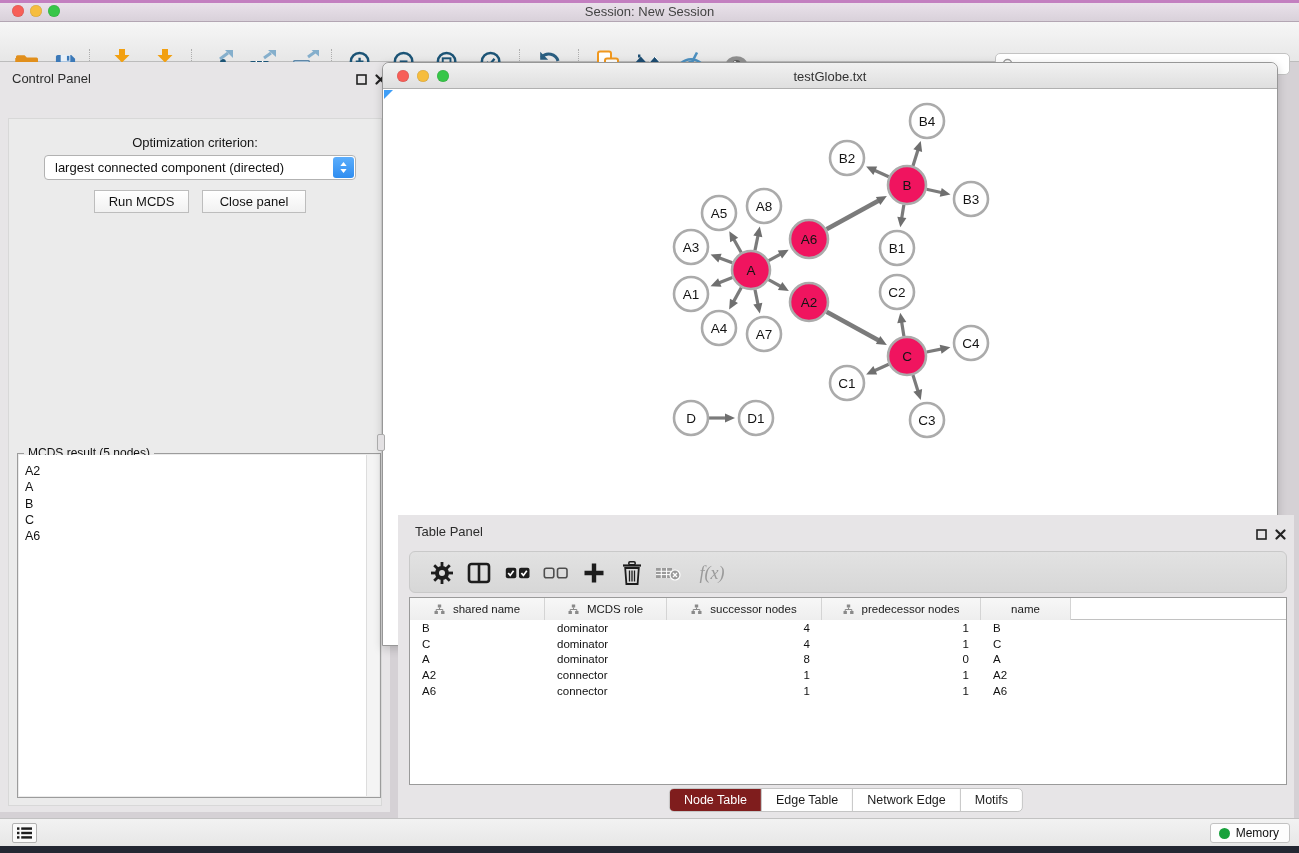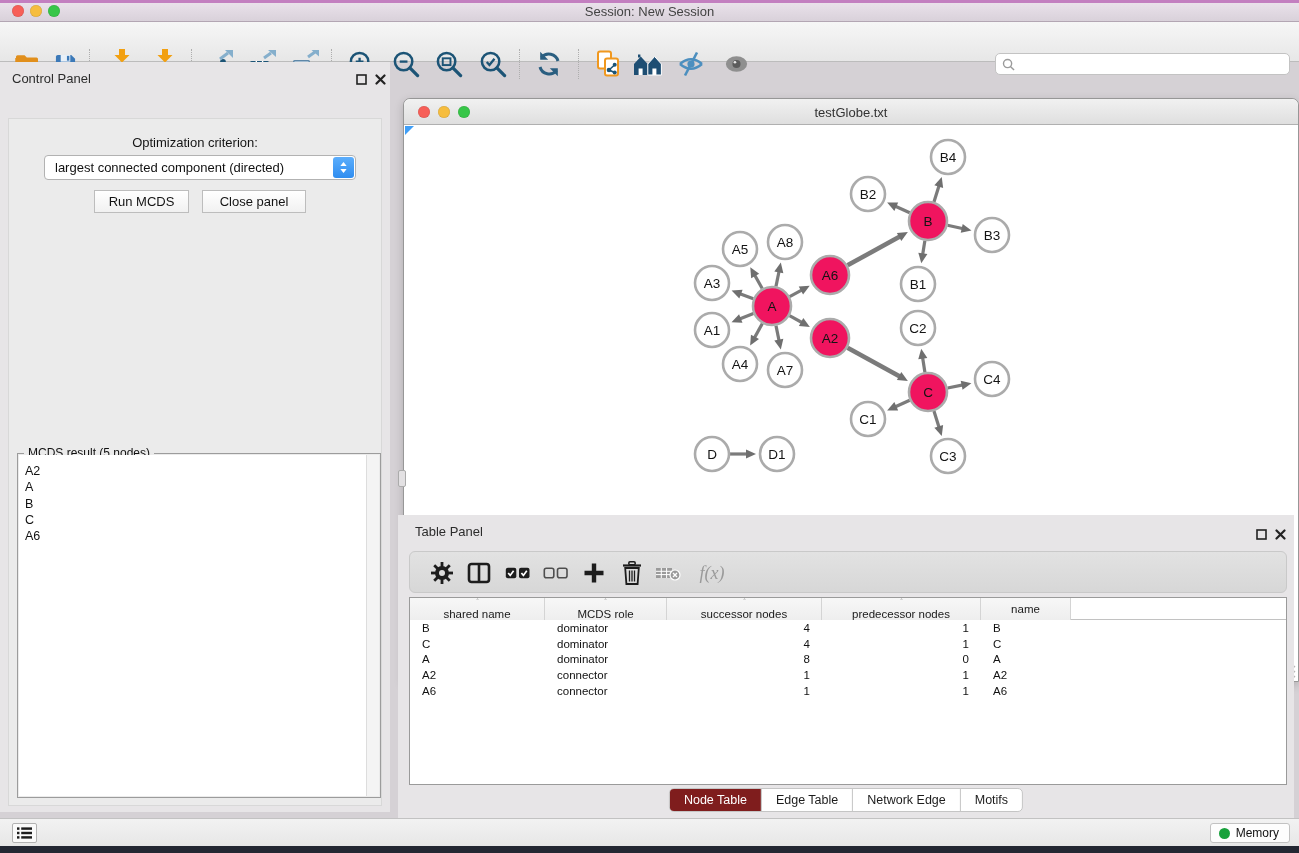--- a/index.html
+++ b/index.html
@@ -40,40 +40,40 @@
   .dropdown-stepper { position:absolute; right:1px; top:1px; width:21px; height:21px; background:linear-gradient(#5caefc,#2f8df0); border-radius:3px; display:flex; align-items:center; justify-content:center; }
   .btn { position:absolute; top:71px; height:23px; background:linear-gradient(#ffffff,#f1f1f1); border:1px solid #bdbdbd; border-radius:0; font-size:13px; color:#141414; text-align:center; line-height:21px; }
   .btn-run { left:85px; width:95px; } .btn-close { left:193px; width:104px; }
   .result-box { position:absolute; left:8px; top:334px; width:364px; height:345px; border:1px solid #9c9c9c; }
   .result-legend { position:absolute; left:6px; top:-8px; background:#ebebeb; padding:0 4px; font-size:12px; color:#111; }
   .result-list { position:absolute; left:1px; right:1px; top:1px; bottom:1px; background:#fff; padding-top:8px; }
   .result-item { font-size:12.5px; line-height:16.3px; padding-left:6px; color:#111; }
   .result-scroll { position:absolute; right:0; top:0; bottom:0; width:13px; background:#f4f4f4; border-left:1px solid #ddd; }
 
   
-  .net-window { position:absolute; left:403px; top:62px; width:896px; height:584px;
-    border:1px solid #979797; border-radius:7px 7px 0 0; background:#fff; box-shadow:0 3px 10px rgba(0,0,0,.18);margin-top:36px; }
+  .net-window { position:absolute; left:382px; top:62px; width:896px; height:584px;
+    border:1px solid #979797; border-radius:7px 7px 0 0; background:#fff; box-shadow:0 3px 10px rgba(0,0,0,.18); }
   .net-titlebar { position:absolute; left:0; top:0; right:0; height:26px; background:linear-gradient(#f1f1f1,#dfdfdf);
     border-bottom:1px solid #b0b0b0; border-radius:7px 7px 0 0; }
   .net-titlebar .traffic { top:7px; }
   .nt-red { left:14px; background:#f75f58; } .nt-yellow { left:34px; background:#f6bd3e; } .nt-green { left:54px; background:#37c648; }
   .net-title { position:absolute; left:0; right:0; top:6px; text-align:center; font-size:13px; color:#333; }
   .net-canvas { position:absolute; left:1px; right:1px; top:27px; bottom:1px; background:#fff; }
   .net-corner { position:absolute; left:0; top:0; width:0; height:0; border-top:9px solid #3f9ef7; border-right:9px solid transparent; }
   .net-grip { position:absolute; right:1px; bottom:1px; }
   .splitter-grip { position:absolute; left:-6px; top:371px; width:8px; height:17px; background:#e3e1e3; border:1px solid #ababab; border-radius:2px; }
 
   
   .table-panel { position:absolute; left:398px; top:515px; width:896px; height:303px; background:#e7e5e7; }
   .tp-toolbar { position:absolute; left:11px; top:36px; width:878px; height:42px; background:linear-gradient(#e2e2e2,#d7d7d7); border:1px solid #c9c9c9; border-radius:6px; }
   .tp-btn { position:absolute; top:5px; width:32px; height:32px; display:flex; align-items:center; justify-content:center; }
   .fx { font-family:"Liberation Serif", serif; font-style:italic; font-size:18px; color:#9a9a9a; }
   .data-table { position:absolute; left:11px; top:82px; width:878px; height:188px; background:#fff; border:1px solid #9a9a9a; overflow:hidden; }
   .t-header { display:flex; height:22px; border-bottom:1px solid #c2c2c2; }
-  .th-cell { height:22px; background:linear-gradient(#f7f7f7,#eeeeee); border-right:1px solid #d4d4d4; display:flex; align-items:center; justify-content:center; gap:8px; font-size:11.5px; color:#1a1a1a;flex-direction:column; }
+  .th-cell { height:22px; background:linear-gradient(#f7f7f7,#eeeeee); border-right:1px solid #d4d4d4; display:flex; align-items:center; justify-content:center; gap:8px; font-size:11.5px; color:#1a1a1a; }
   .t-row { display:flex; height:15.7px; align-items:center; }
   .t-cell { font-size:11.5px; color:#111; padding:0 12px; white-space:nowrap; }
   .tp-tabs { position:absolute; left:50%; transform:translateX(-50%); top:273px; display:flex; border:1px solid #c5c5c5; border-radius:5px; overflow:hidden; background:#fff; }
   .tp-tab { font-size:12.5px; padding:4px 14px; color:#1c1c1c; border-left:1px solid #c5c5c5; white-space:nowrap; }
   .tp-tab:first-child { border-left:none; }
   .tp-tab.active { background:#7f1d1d; color:#fff; }
 
   
   .statusbar { position:absolute; left:0; top:818px; width:1299px; height:28px; background:linear-gradient(#f2f2f2,#e7e7e7); border-top:1px solid #c2c2c2; }
   .list-btn { position:absolute; left:12px; top:4px; width:25px; height:20px; background:#fafafa; border:1px solid #b2b2b2; border-radius:2px; display:flex; align-items:center; justify-content:center; }

